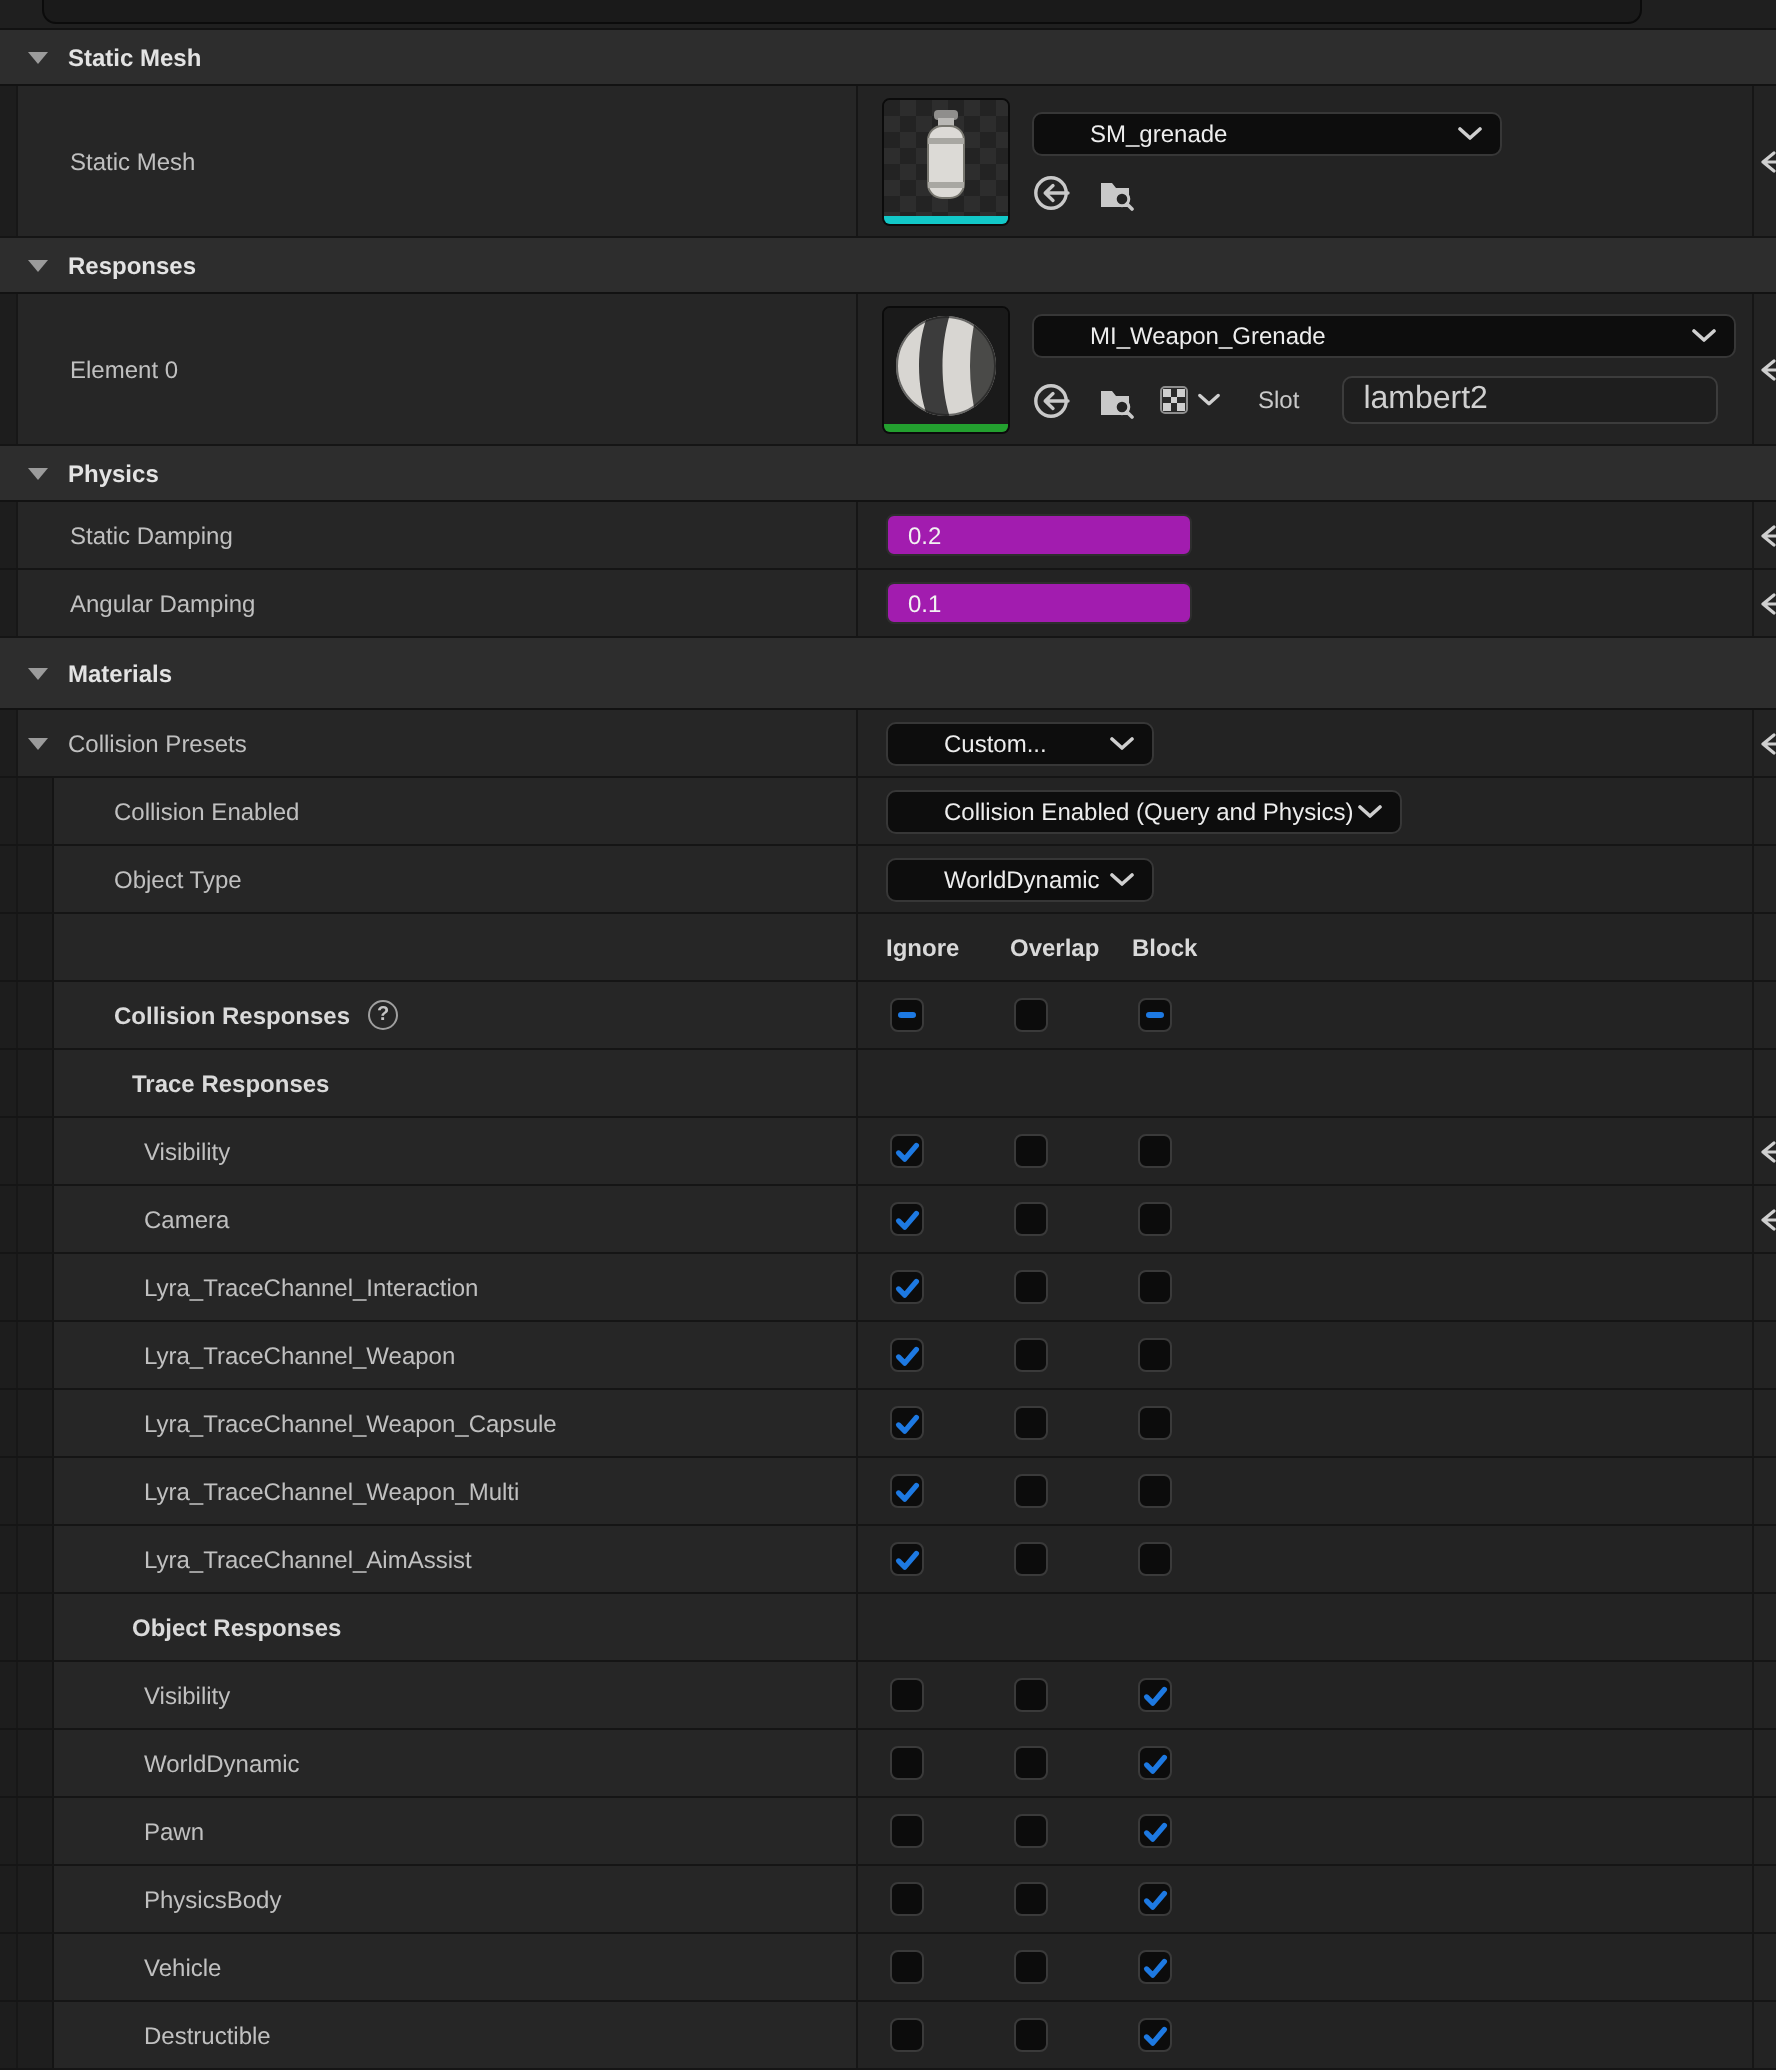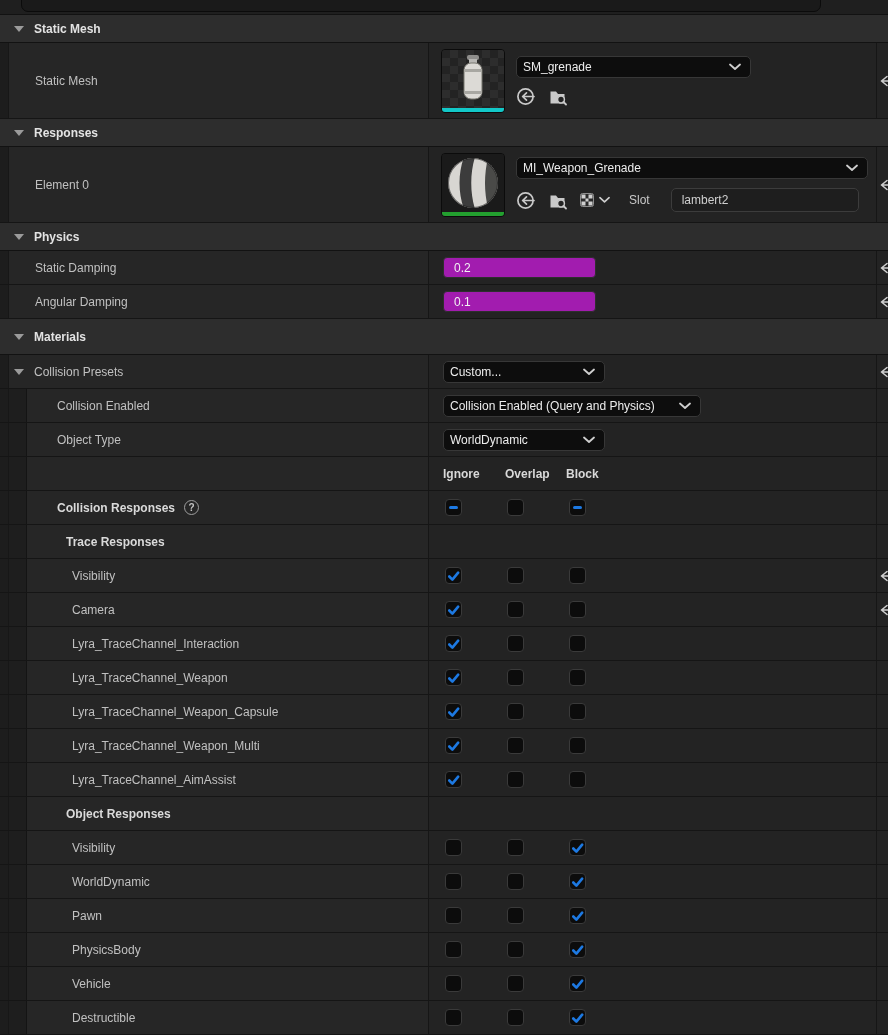--- a/index.html
+++ b/index.html
@@ -23,24 +23,24 @@
   .name{width:419px;flex:none;display:flex;align-items:center;box-sizing:border-box;}
   .val{flex:1;background:#232323;border-left:1px solid #161616;display:flex;align-items:center;box-sizing:border-box;min-width:0;}
   .reset-cell{width:12px;flex:none;background:#232323;border-left:1px solid #161616;display:flex;align-items:center;overflow:hidden;box-sizing:border-box;}
   .indent{width:18px;flex:none;align-self:stretch;background:#1e1e1e;border-right:1px solid #141414;box-sizing:border-box;}
 
   .lbl{font-size:12px;color:#c0c0c0;white-space:nowrap;}
   .d0{margin-left:26px}.d1{margin-left:30px}.d2{margin-left:39px}.d3{margin-left:45px}
   .bold{font-weight:bold;color:#dadada;}
 
   
-  .combo{height:22px;background:#0d0d0d;border:1px solid #373737;border-radius:5px;display:flex;align-items:center;justify-content:space-between;padding:0 9px 0 6px;box-sizing:border-box;flex:none;}
+  .combo{height:22px;background:#0d0d0d;border:1px solid #373737;border-radius:5px;display:flex;align-items:center;justify-content:space-between;padding:0 9px 0 28px;box-sizing:border-box;flex:none;}
   .combo .ct{font-size:12px;color:#ededed;white-space:nowrap;}
   .ml14{margin-left:14px}
-  .w153{width:162px}.w235{width:235px}.w258{width:258px}.w352{width:352px}
+  .w153{width:134px}.w235{width:235px}.w258{width:258px}.w352{width:352px}
 
   
   .numfield{width:153px;height:21px;background:#a21caf;border:1px solid #2e2e2e;border-radius:4px;color:#f2f2f2;font-size:12px;padding:0 0 0 10px;box-sizing:border-box;margin-left:14px;font-family:"Liberation Sans",sans-serif;outline:none;}
 
   
   .mxhdr{display:flex;padding-left:14px;font-size:12px;font-weight:bold;color:#d9d9d9;}
   .mxhdr span:nth-child(1){width:62px}.mxhdr span:nth-child(2){width:61px}
 
   
   .cbrow{display:flex;padding-left:16px;gap:45px;}
@@ -56,21 +56,21 @@
   
   .thumb{width:64px;height:64px;margin-left:12px;border-radius:4px;overflow:hidden;flex:none;display:flex;flex-direction:column;border:1px solid #0b0b0b;box-sizing:border-box;}
   .thumb .img{flex:1;display:flex;align-items:center;justify-content:center;}
   .img.checker{background:repeating-conic-gradient(#2d2d2d 0% 25%,#232323 0% 50%) 0 0/16px 16px;}
   .img.dark{background:#1a1a1a;}
   .bar-cyan{height:4px;background:#12c8c8;flex:none;}
   .bar-green{height:4px;background:#23a02f;flex:none;}
   .assetcol{margin-left:11px;display:flex;flex-direction:column;}
   .iconrow{display:flex;align-items:center;margin-top:9px;gap:13px;}
   .slot-lbl{font-size:12px;color:#c9c9c9;margin-left:6px;}
-  .sloti{width:188px;height:24px;background:#1e1e1e;border:1px solid #3c3c3c;border-radius:5px;color:#cfcfcf;font-size:12px;padding-left:10px;box-sizing:border-box;margin-left:8px;font-family:"Liberation Sans",sans-serif;outline:none;}
+  .sloti{width:188px;height:24px;background:#1e1e1e;border:1px solid #3c3c3c;border-radius:5px;color:#cfcfcf;font-size:16px;padding-left:10px;box-sizing:border-box;margin-left:8px;font-family:"Liberation Sans",sans-serif;outline:none;}
   .chkgrp{display:flex;align-items:center;gap:5px;}
 
   .reset-arrow{flex:none;margin-left:2px;}
 </style>
 </head>
 <body>
 
 <svg width="0" height="0" style="position:absolute">
   <defs>
     <g id="g-chevron">

